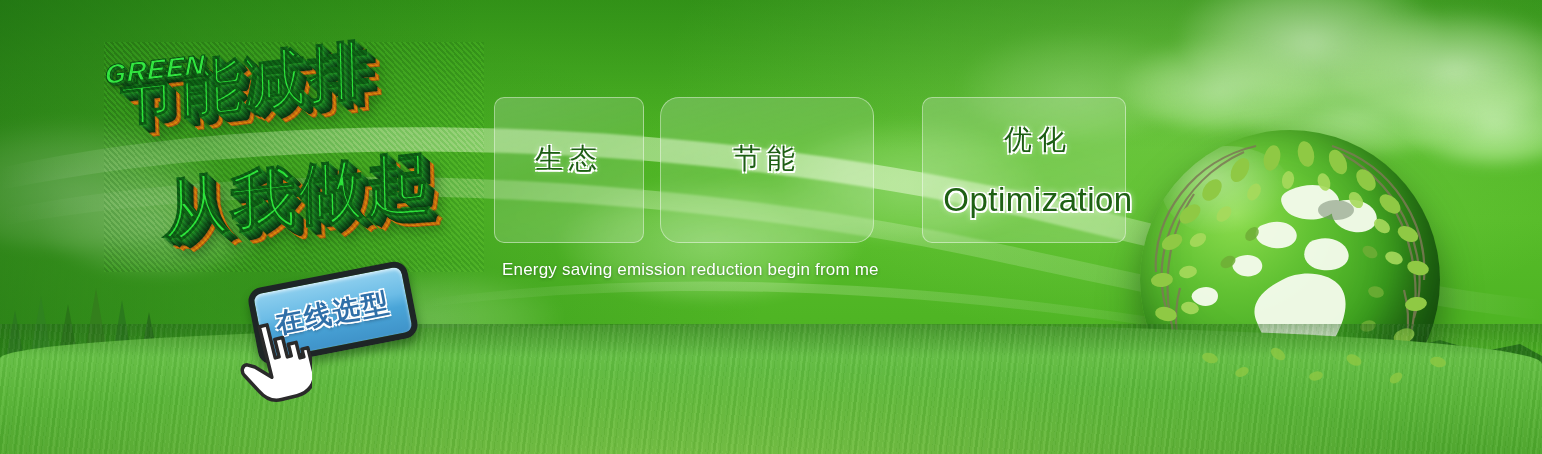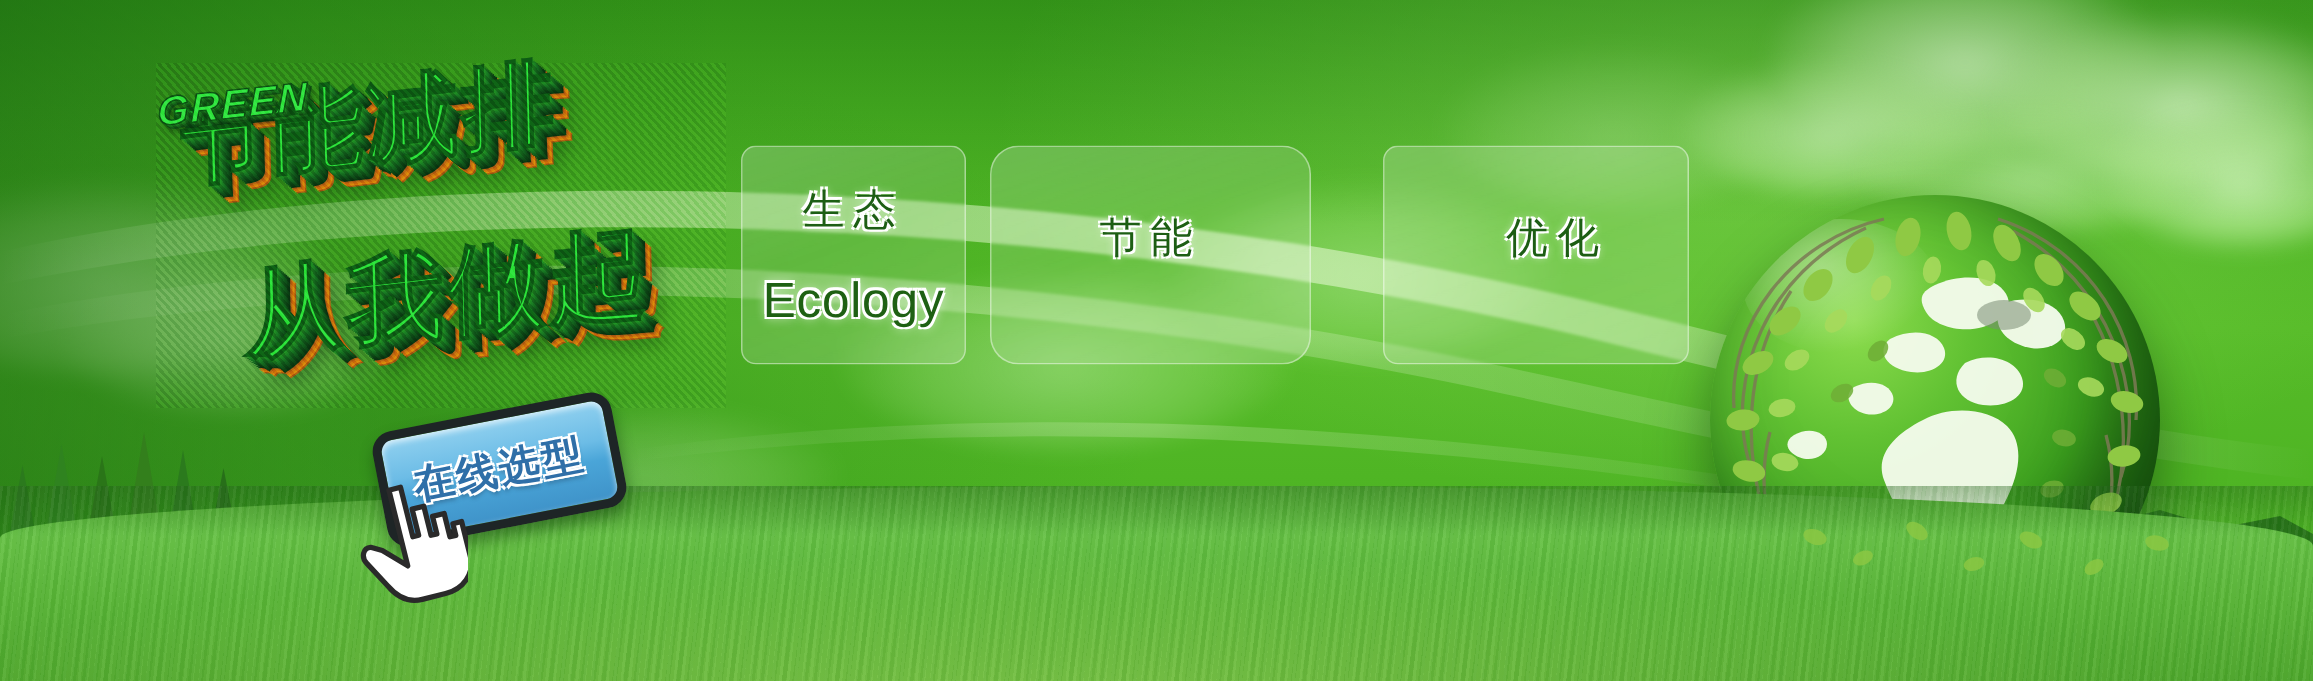--- a/index.html
+++ b/index.html
@@ -398,24 +398,25 @@
     <g transform="rotate(-14 37 43)">
       <path d="M30,6 L38,6 L38,40 L42,40 L42,22 L50,22 L50,42 L54,42 L54,30 L62,30 L62,46
                L66,46 L66,38 L72,38 L72,62 C72,74 62,82 50,82 L34,82 C24,82 18,76 14,68
                L4,50 C1,45 4,39 9,40 L16,44 L30,58 Z" fill="#ffffff" stroke="#2a2a2a" stroke-width="3.5" stroke-linejoin="round"></path>
     </g>
   </svg>
 
   <div class="cards">
     <div class="card" style="left:0px; width:150px;">
       <span class="card-cn">生态</span>
-      <span class="card-en">Ecology</span>
     </div>
     <div class="card" style="left:166px; width:214px;border-radius:19px;">
       <span class="card-cn">节能</span>
     </div>
     <div class="card" style="left:428px; width:204px;padding-left:28px;">
       <span class="card-cn">优化</span>
-    </div>
-  </div>
-
+      <span class="card-en">Optimization</span>
+    </div>
+  </div>
+
+  <div class="tagline">Energy saving emission reduction begin from me</div>
 
 </div>
 
 </body></html>

